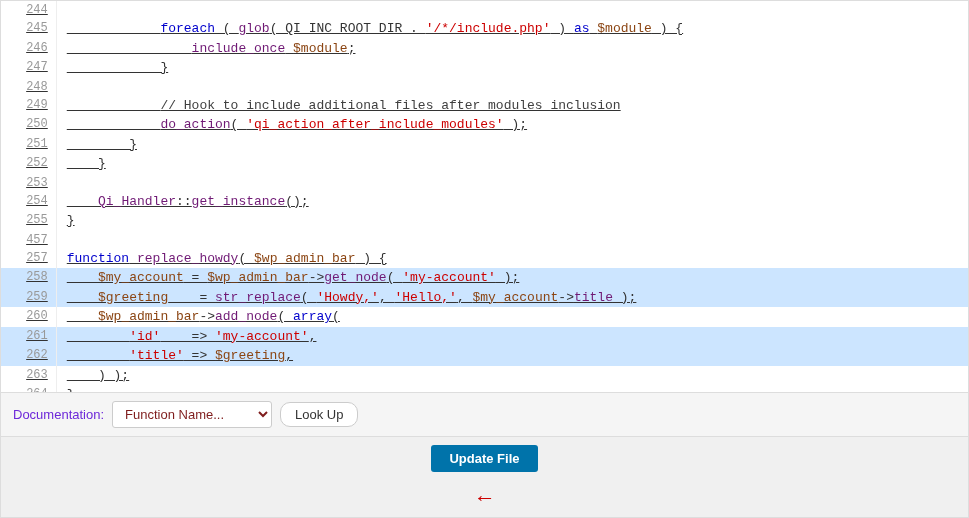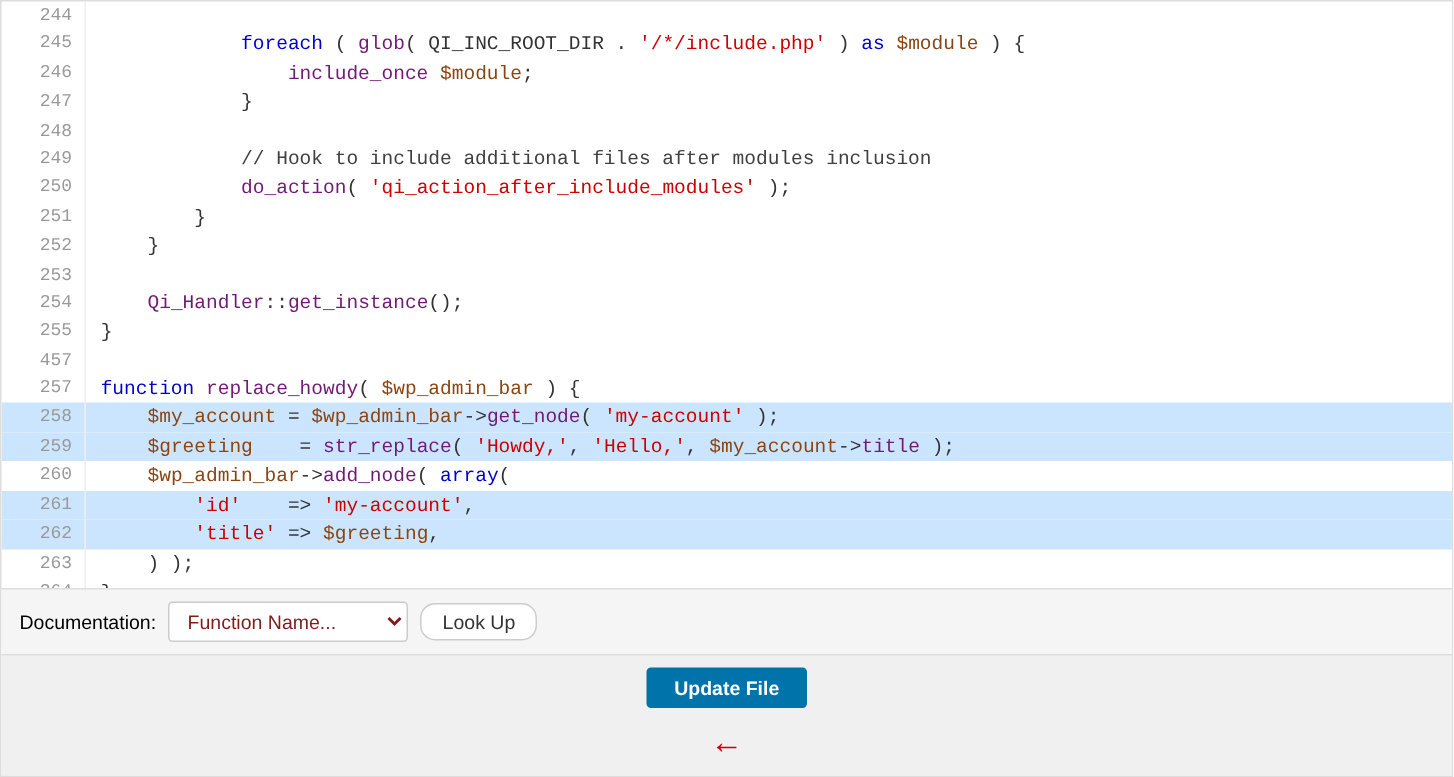--- a/index.html
+++ b/index.html
@@ -15,20 +15,21 @@
       display: flex;
       flex-direction: column;
       background: #fff;
       border: 1px solid #ddd;
     }
     .code-area {
       flex: 1;
       overflow: auto;
       background: #fff;
       padding: 0;
+      text-decoration: underline;
     }
     .code-table {
       border-collapse: collapse;
       width: 100%;
       min-width: 900px;
     }
     .code-table tr {
       line-height: 1.5;
     }
     .code-table tr.highlighted {
@@ -59,21 +60,21 @@
     .bottom-bar {
       background: #f5f5f5;
       border-top: 1px solid #ddd;
       padding: 8px 12px;
       display: flex;
       align-items: center;
       gap: 8px;
     }
     .bottom-bar label {
       font-size: 13px;
-      color: #000000;
+      color: #6d28d9;
       font-family: Arial, sans-serif;
     }
     .bottom-bar select {
       padding: 4px 8px;
       font-size: 13px;
       border: 1px solid #ccc;
       border-radius: 3px;
       background: #fff;
       color: #7f1d1d;
       min-width: 160px;

